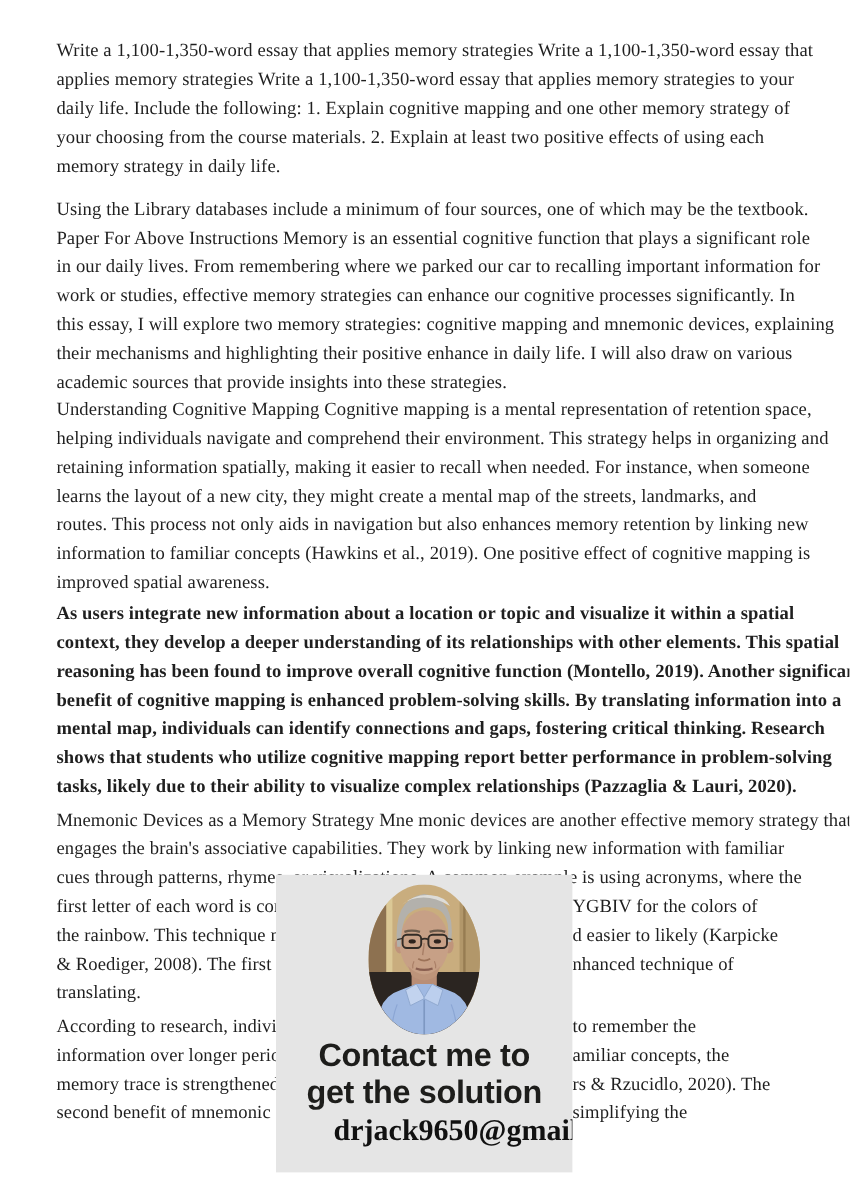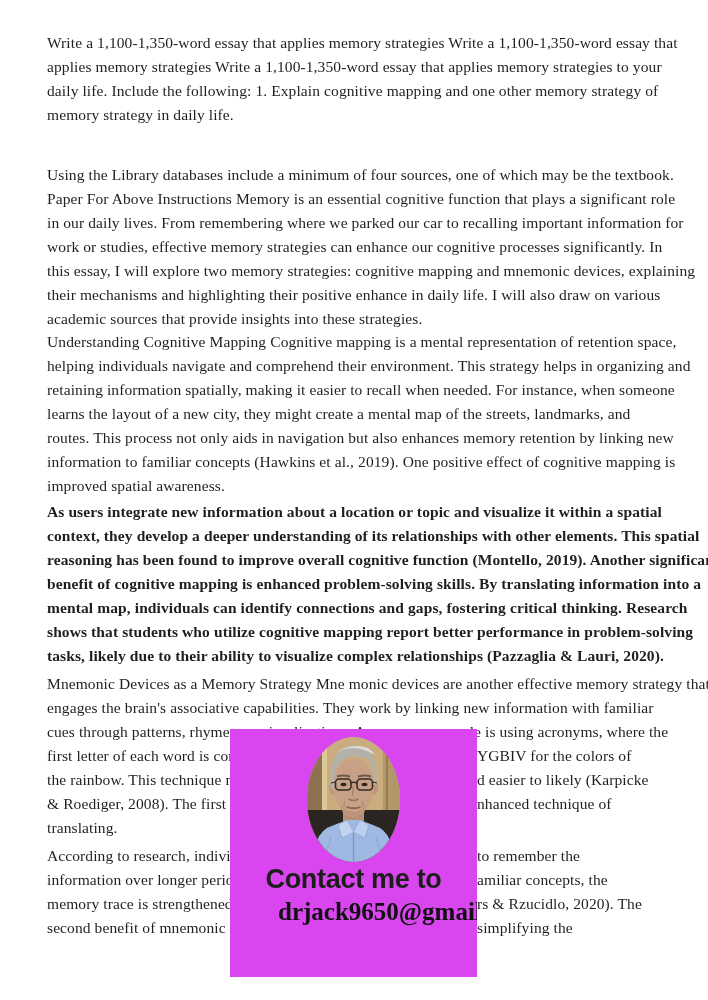--- a/index.html
+++ b/index.html
@@ -24,21 +24,21 @@
     height:24px;line-height:24px;
     font-size:15.5px;
     white-space:nowrap;
     letter-spacing:0.1px;
   }
   .frag-right{position:absolute;left:430px;top:0;}
   
   .promo{
     position:absolute;left:230px;top:729px;
     width:247px;height:248px;
-    background:#d946ef;
+    background:#e5e5e5;
     z-index:5;
     text-align:center;
     overflow:hidden;
   }
   .promo-photo{
     display:block;
     margin:8px auto 0 auto;
     width:93px;height:125px;
   }
   .promo-heading{
@@ -63,20 +63,21 @@
 </head>
 <body>
 
 <div class="page">
 
   <article class="essay">
       <div class="para para-0">
         <div class="line">Write a 1,100-1,350-word essay that applies memory strategies Write a 1,100-1,350-word essay that</div>
         <div class="line">applies memory strategies Write a 1,100-1,350-word essay that applies memory strategies to your</div>
         <div class="line">daily life. Include the following: 1. Explain cognitive mapping and one other memory strategy of</div>
+        <div class="line">your choosing from the course materials. 2. Explain at least two positive effects of using each</div>
         <div class="line">memory strategy in daily life.</div>
       </div>
       <div class="para para-1">
         <div class="line">Using the Library databases include a minimum of four sources, one of which may be the textbook.</div>
         <div class="line">Paper For Above Instructions Memory is an essential cognitive function that plays a significant role</div>
         <div class="line">in our daily lives. From remembering where we parked our car to recalling important information for</div>
         <div class="line">work or studies, effective memory strategies can enhance our cognitive processes significantly. In</div>
         <div class="line">this essay, I will explore two memory strategies: cognitive mapping and mnemonic devices, explaining</div>
         <div class="line">their mechanisms and highlighting their positive enhance in daily life. I will also draw on various</div>
         <div class="line">academic sources that provide insights into these strategies.</div>
@@ -166,17 +167,18 @@
 
         <path d="M46.5,49 L45.2,59" stroke="#a87e66" stroke-width="1.2" fill="none"></path>
         <path d="M41.5,62 Q46.5,65 51.5,62" stroke="#9c7258" stroke-width="1.5" fill="none"></path>
 
         <path d="M39.5,70 Q46.5,72.5 53.5,70" stroke="#8a5f50" stroke-width="1.8" fill="none"></path>
         <path d="M38,64 Q36.5,67 37,70 M55,64 Q56.5,67 56,70" stroke="#ab8068" stroke-width="1" fill="none"></path>
       </g>
     </svg>
     <div class="promo-heading">
       <div>Contact me to</div>
+      <div>get the solution</div>
     </div>
     <div class="promo-email">drjack9650@gmail.com</div>
   </div>
 
 </div>
 
 </body></html>

